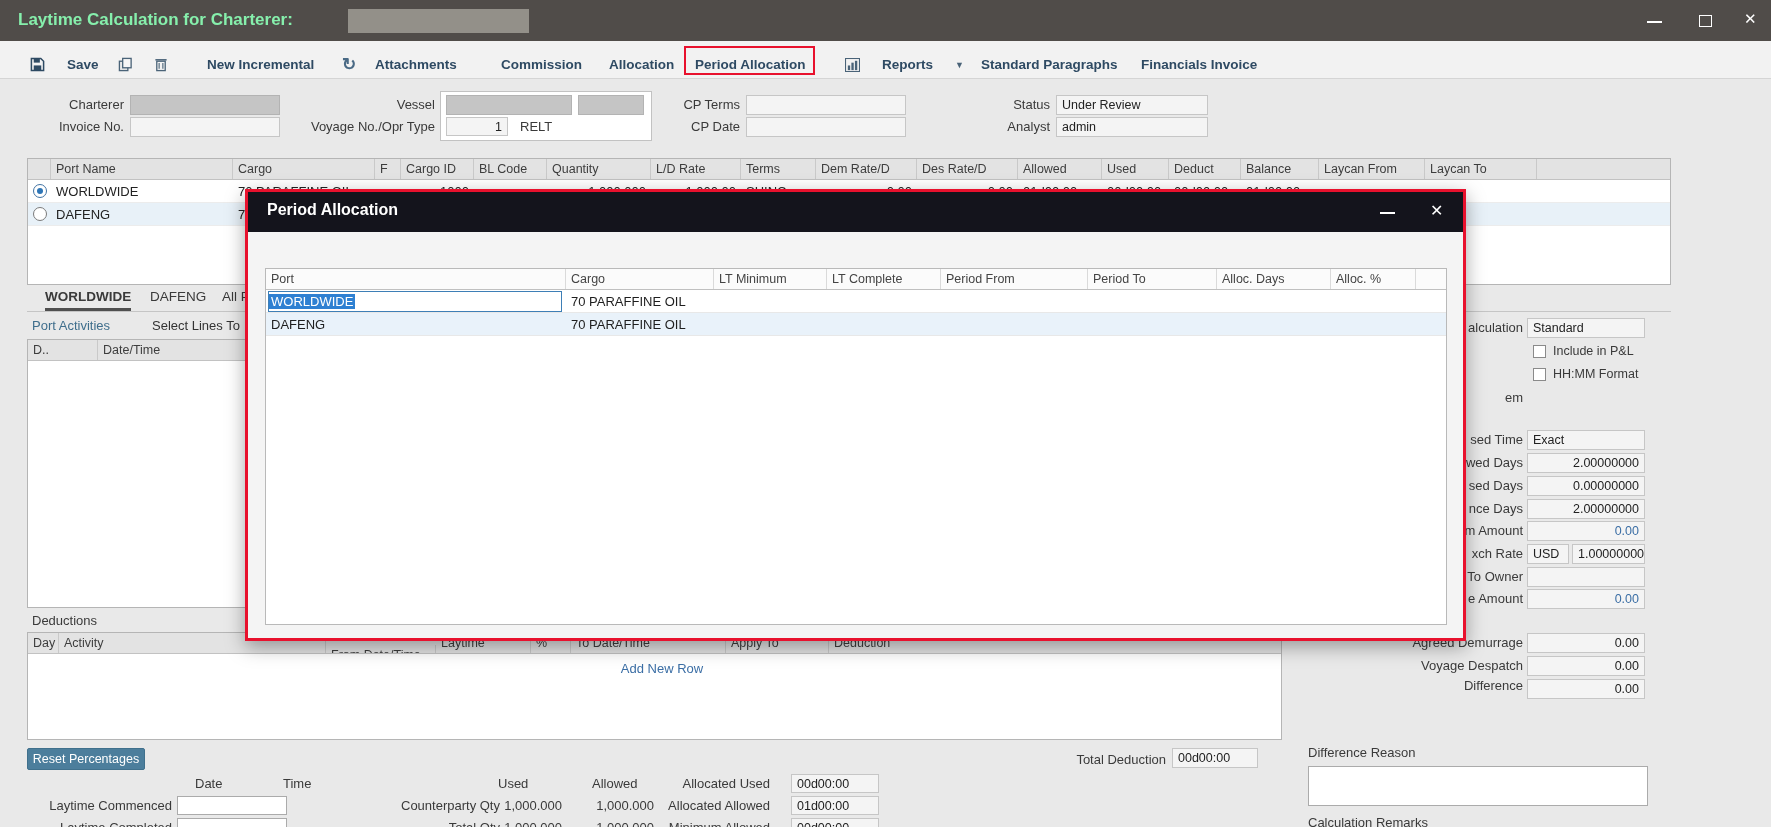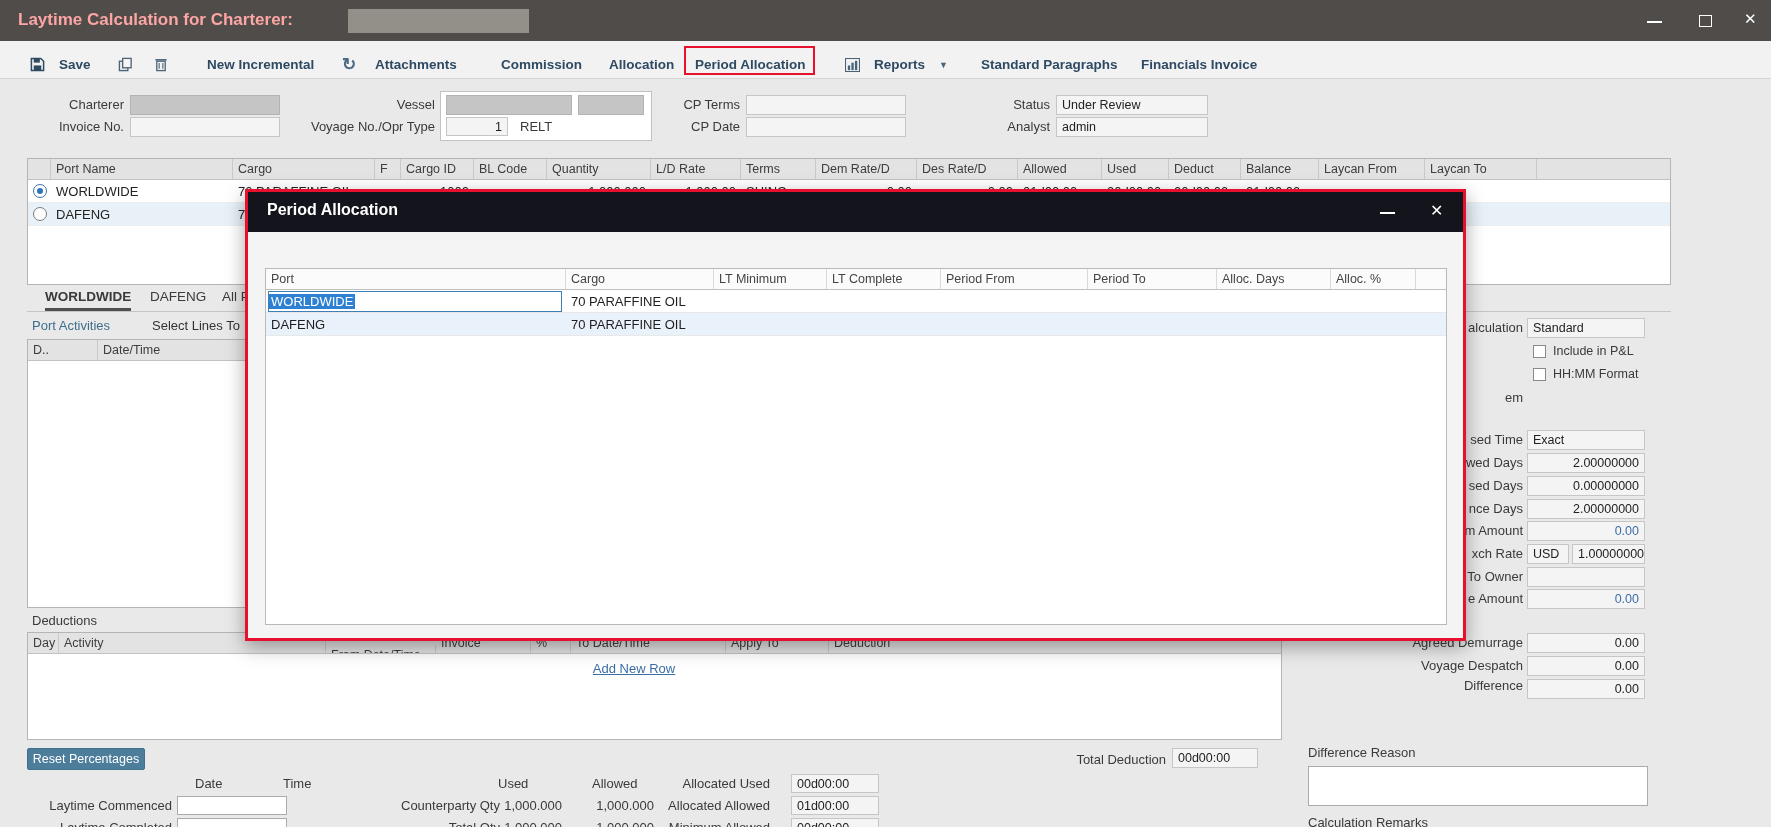--- a/index.html
+++ b/index.html
@@ -2,26 +2,26 @@
 <html><head>
 <meta charset="utf-8">
 <style>
   *{margin:0;padding:0;box-sizing:border-box;}
   html,body{width:1771px;height:827px;}
   body{font-family:"Liberation Sans",sans-serif;background:#E9E9E9;overflow:hidden;}
   #screen{position:relative;width:1771px;height:827px;overflow:hidden;background:#E9E9E9;}
   .abs{position:absolute;}
   
   .titlebar{position:absolute;left:0;top:0;width:1771px;height:41px;background:#504C49;}
-  .titlebar .title{position:absolute;left:18px;top:10px;color:#fca5a5;font-size:17px;font-weight:bold;white-space:nowrap;}
+  .titlebar .title{position:absolute;left:18px;top:10px;color:#86efac;font-size:17px;font-weight:bold;white-space:nowrap;}
   .redact-dark{position:absolute;background:#939089;}
   .winbtn{position:absolute;color:#FFF;cursor:default;}
   
   .toolbar{position:absolute;left:0;top:41px;width:1771px;height:38px;background:#F2F2F2;border-bottom:1px solid #D5D5D5;}
-  .tb-item{position:absolute;top:0;height:47px;display:flex;align-items:center;gap:14px;font-size:13.5px;font-weight:bold;color:#2E4A63;white-space:nowrap;text-align:center;}
+  .tb-item{position:absolute;top:0;height:47px;display:flex;align-items:center;gap:22px;font-size:13.5px;font-weight:bold;color:#2E4A63;white-space:nowrap;text-align:center;}
   .tb-ico{display:inline-flex;align-items:center;}
   .redbox{position:absolute;border:2px solid #E8112D;background:transparent;z-index:5;}
   
   .lb{position:absolute;font-size:13px;color:#3A3A3A;text-align:right;white-space:nowrap;line-height:20px;}
   .tx{position:absolute;font-size:13px;color:#3A3A3A;white-space:nowrap;line-height:20px;}
   .f{position:absolute;height:20px;background:#F4F4F4;border:1px solid #C6C6C6;font-size:12.5px;line-height:18px;color:#222;padding:0 5px;white-space:nowrap;overflow:hidden;}
   .f.num{text-align:right;}
   .f.redact{background:#C5C5C5;border-color:#B3B3B3;}
   .f.blue{color:#3B6EA5;}
   .panel{position:absolute;background:#FFF;border:1px solid #C2C2C2;}
@@ -232,27 +232,27 @@
       <div class="th" style="width:308px;border-right:none;"></div>
     </div>
   </div>
 
   <div class="tx" style="left:32px;top:611px;">Deductions</div>
   <div class="grid" style="left:27px;top:632px;width:1255px;height:108px;">
     <div class="ghead">
       <div class="th" style="width:31px;">Day</div>
       <div class="th" style="width:267px;">Activity</div>
       <div class="th" style="width:110px;margin-top:12px;">From Date/Time</div>
-      <div class="th" style="width:95px;">Invoice</div>
+      <div class="th" style="width:95px;">Laytime</div>
       <div class="th" style="width:40px;">%</div>
       <div class="th" style="width:155px;">To Date/Time</div>
       <div class="th" style="width:103px;">Apply To</div>
       <div class="th" style="width:112px;border-right:none;">Deduction</div>
     </div>
-    <div class="link" style="left:466px;top:28px;width:280px;text-decoration:underline;">Add New Row</div>
+    <div class="link" style="left:494px;top:28px;width:280px;">Add New Row</div>
   </div>
 
   <div class="btn" style="left:27px;top:748px;width:118px;height:22px;">Reset Percentages</div>
   <div class="tx" style="left:195px;top:774px;">Date</div>
   <div class="tx" style="left:283px;top:774px;">Time</div>
   <div class="lb" style="left:20px;top:796px;width:152px;">Laytime Commenced</div>
   <div class="inputbox" style="left:177px;top:796px;width:110px;height:19px;"></div>
   <div class="lb" style="left:20px;top:818px;width:152px;">Laytime Completed</div>
   <div class="inputbox" style="left:177px;top:818px;width:110px;height:19px;"></div>
 

